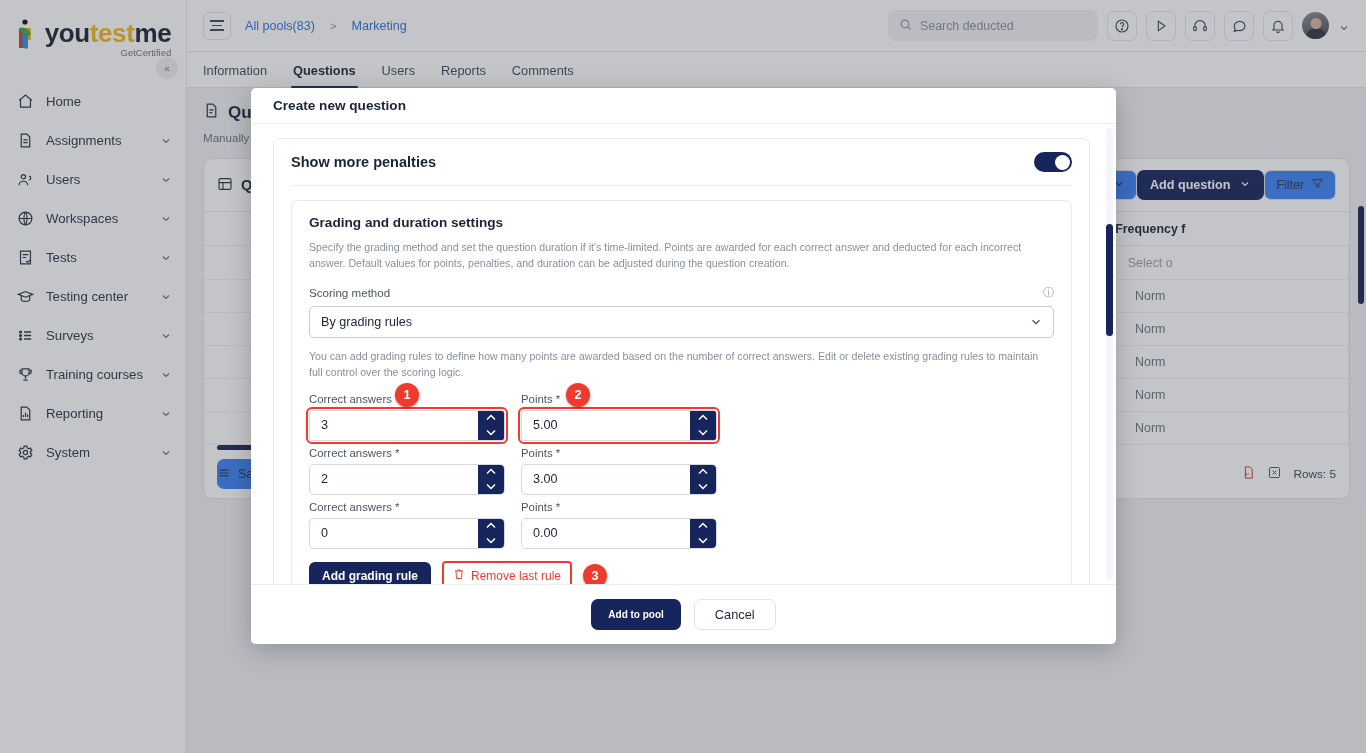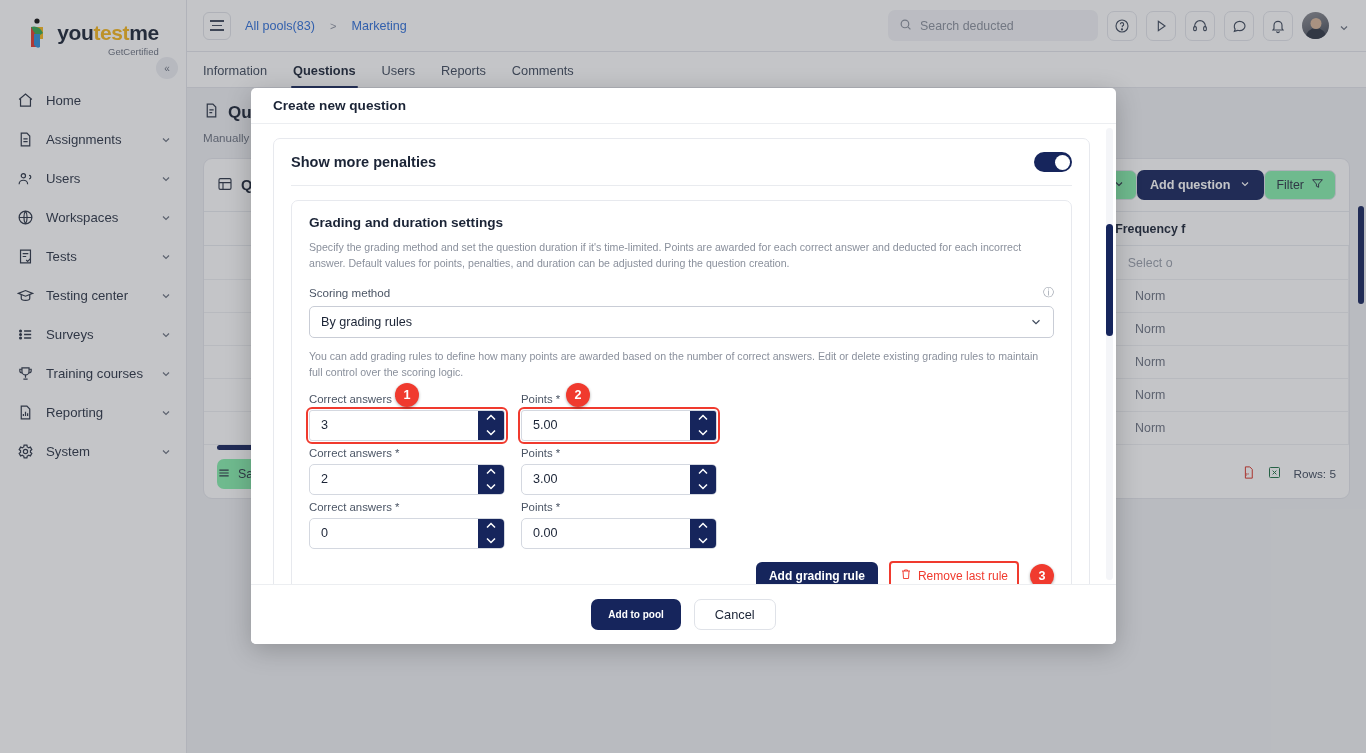--- a/index.html
+++ b/index.html
@@ -14,21 +14,21 @@
   
   .sidebar {
     position: absolute; left: 0; top: 0; width: 187px; height: 753px;
     background: #ffffff; border-right: 1px solid #e4e6eb;
     display: flex; flex-direction: column;
   }
   .logo-wrap { padding: 18px 0 6px 0; display: flex; justify-content: center; }
   .logo { display: flex; flex-direction: column; align-items: flex-start; }
   .logo-row { display: flex; align-items: center; gap: 4px; }
   .logo-mark { width: 26px; height: 30px; position: relative; }
-  .logo-text { font-size: 21px; font-weight: 700; letter-spacing: -0.4px; }
+  .logo-text { font-size: 26px; font-weight: 700; letter-spacing: -0.4px; }
   .logo-sub { font-size: 9.5px; color: #6b7280; align-self: flex-end; margin-top: -2px; }
   .collapse-btn {
     position: absolute; right: 8px; top: 57px;
     width: 22px; height: 22px; border-radius: 50%;
     background: #eceef2; color: #6b7280;
     display: flex; align-items: center; justify-content: center;
     font-size: 10px; cursor: pointer;
   }
   .nav { margin-top: 18px; }
   .nav-item {
@@ -98,21 +98,21 @@
   
   .page { position: absolute; left: 187px; top: 88px; width: 1179px; height: 665px; padding: 14px 16px; }
   .page-title { display: flex; align-items: center; gap: 8px; font-size: 17px; font-weight: 700; color: #1b2436; }
   .page-sub { font-size: 11.6px; color: #6b7280; margin-top: 7px; }
 
   .card { margin-top: 14px; background: #fff; border: 1px solid #e4e6eb; border-radius: 9px; }
   .card-head { display: flex; align-items: center; padding: 11px 13px; gap: 9px; }
   .card-head-title { font-size: 14.5px; font-weight: 700; color: #1b2436; display: flex; align-items: center; gap: 8px; }
   .card-head-actions { margin-left: auto; display: flex; align-items: center; }
   .btn-outline {
-    height: 30px; border: 1px solid #dfe2e8; border-radius: 7px; background: #86efac;
+    height: 30px; border: 1px solid #dfe2e8; border-radius: 7px; background: #3b82f6;
     display: flex; align-items: center; gap: 7px; padding: 0 11px;
     font-size: 12.4px; color: #2b3445; cursor: pointer;
   }
   .btn-primary {
     height: 30px; border-radius: 7px; background: #16255c; color: #fff;
     display: flex; align-items: center; gap: 9px; padding: 0 13px;
     font-size: 12.6px; font-weight: 700; cursor: pointer; border: none;
   }
   table.qt { width: 100%; border-collapse: collapse; font-size: 12.4px; }
   table.qt th {
@@ -181,21 +181,21 @@
   .spin-btn svg { display: block; }
   .highlight-box { outline: 2.5px solid #f03a2e; outline-offset: 1px; border-radius: 3px; }
 
   .badge {
     position: absolute; width: 24px; height: 24px; border-radius: 50%;
     background: #f03a2e; color: #fff; font-size: 12.6px; font-weight: 700;
     display: flex; align-items: center; justify-content: center;
     box-shadow: 0 1px 3px rgba(0,0,0,0.33); z-index: 5;
   }
 
-  .rule-actions { display: flex; align-items: center; gap: 13px; margin-top: 13px; position: relative; justify-content: flex-end; }
+  .rule-actions { display: flex; align-items: center; gap: 13px; margin-top: 13px; position: relative; }
   .btn-add-rule {
     height: 28px; background: #16255c; color: #fff; border: none; border-radius: 6px;
     padding: 0 13px; font-size: 12px; font-weight: 700; cursor: pointer;
     font-family: "Liberation Sans", sans-serif;
   }
   .btn-remove-rule {
     height: 26px; background: #fff; color: #f03a2e; border: none;
     padding: 0 9px; font-size: 12px; cursor: pointer; display: flex; align-items: center; gap: 6px;
     font-family: "Liberation Sans", sans-serif;
   }

